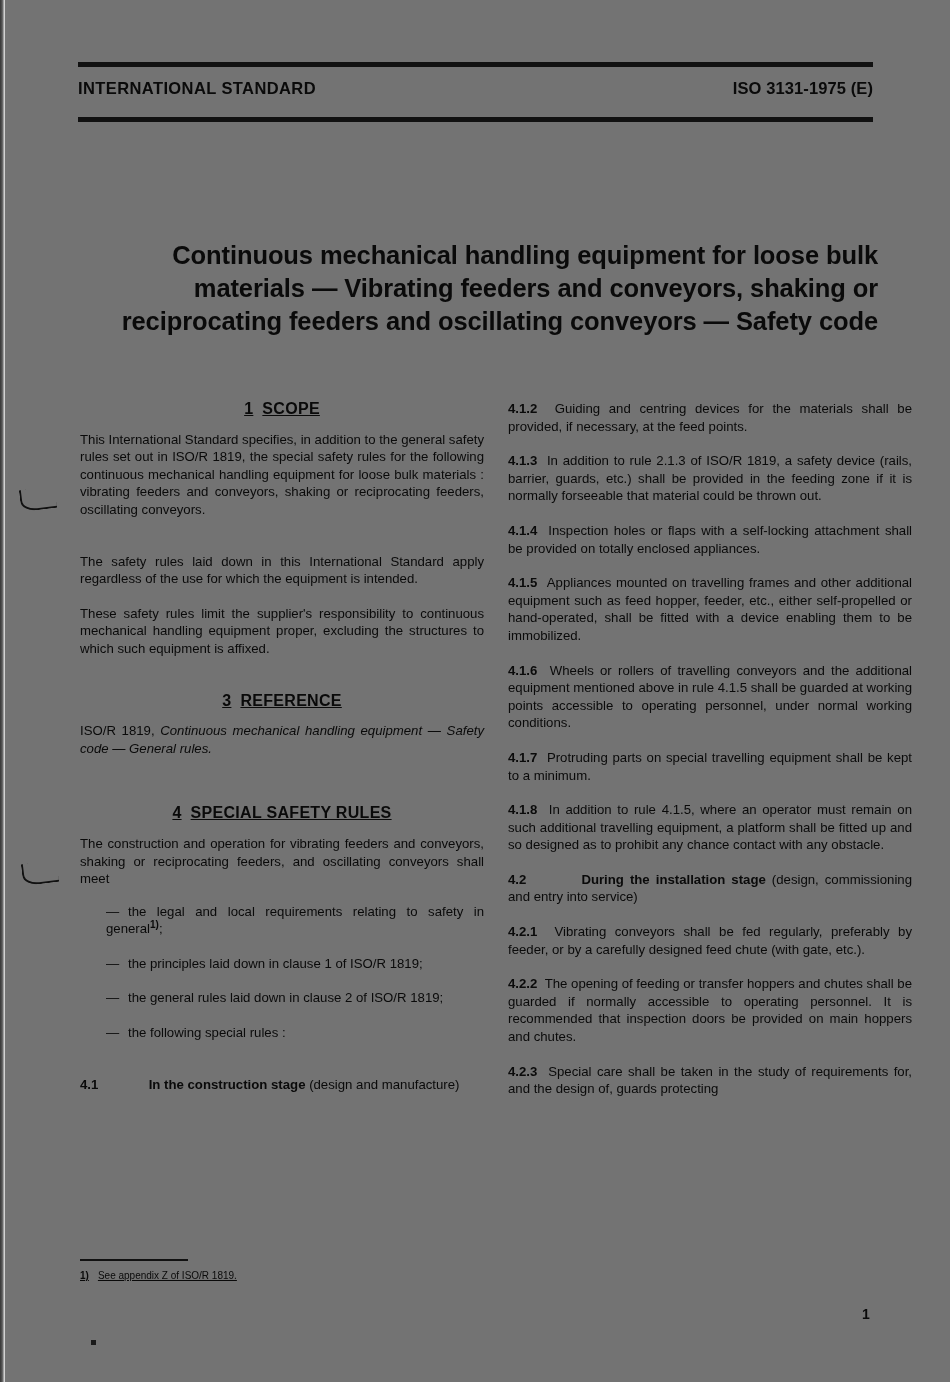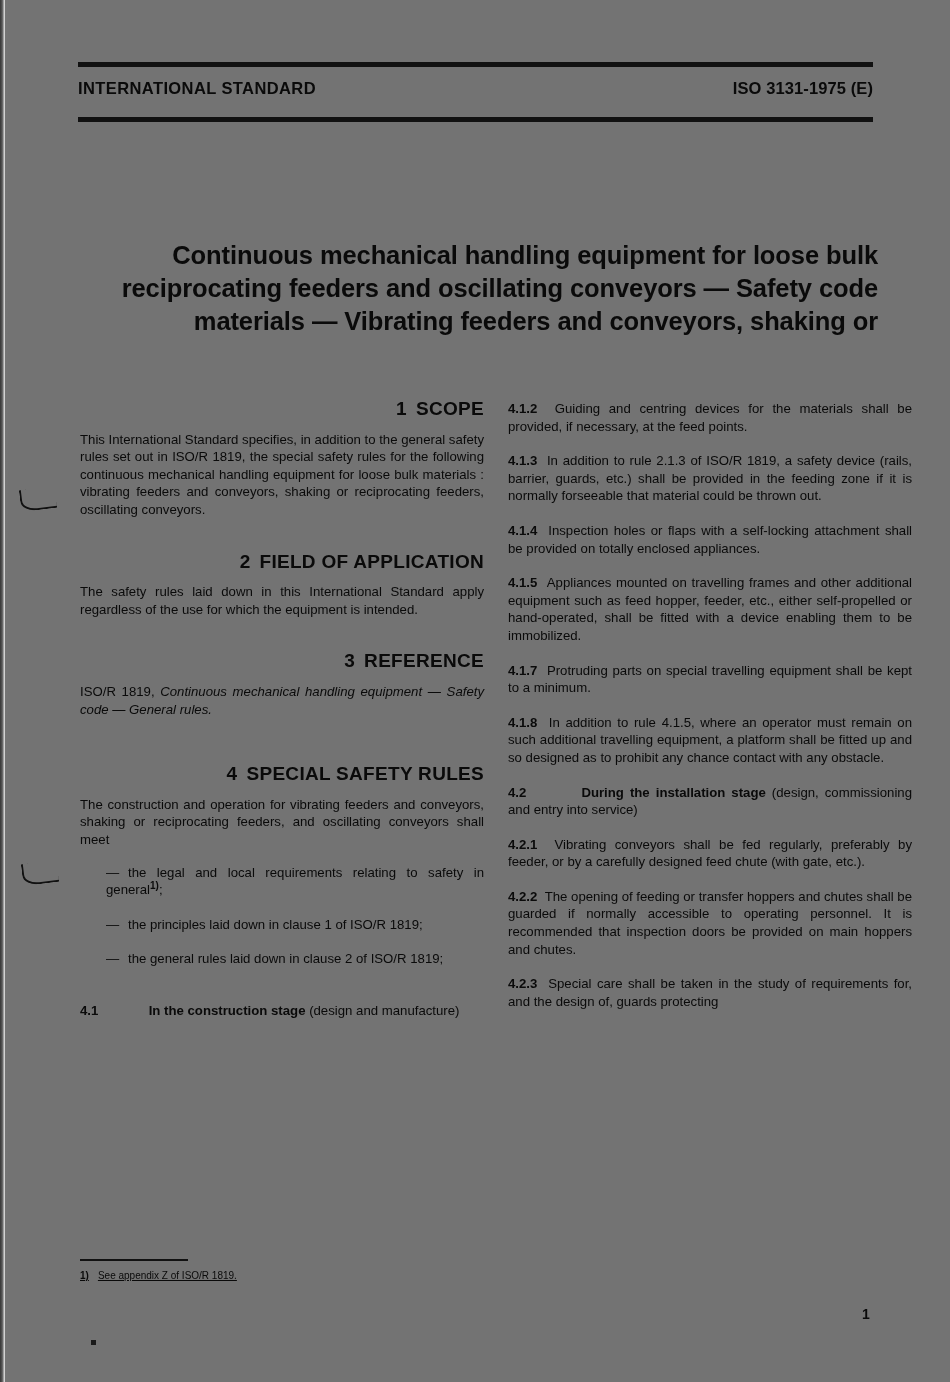--- a/index.html
+++ b/index.html
@@ -105,25 +105,26 @@
     width: 404px;
     font-size: 13.2px;
     line-height: 17.6px;
     text-align: justify;
     text-justify: inter-word;
   }
   .col.left  { left: 80px; }
   .col.right { left: 508px; }
 
   h2.sec {
-    font-size: 19px;
+    font-size: 16px;
     font-weight: bold;
     margin: 0 0 13px 0;
     letter-spacing: .3px;
-    text-align: right;
+    text-align: center;
+    text-decoration: underline;
   }
   h2.sec .num { margin-right: 9px; }
 
   p.para {
     margin: 0 0 17px 0;
   }
   p.para.tight { margin-bottom: 15px; }
   p.para:last-child { margin-bottom: 0; }
 
   .rulenum { font-weight: bold; }
@@ -197,75 +198,75 @@
 
   <div class="rule top"></div>
   <div class="header-row">
     <span class="header-left">INTERNATIONAL STANDARD</span>
     <span class="header-right">ISO 3131-1975 (E)</span>
   </div>
   <div class="rule bottom"></div>
 
   <h1 class="doc-title">
     <span class="tline">Continuous mechanical handling equipment for loose bulk</span>
+    <span class="tline">materials — Vibrating feeders and conveyors, shaking or</span>
     <span class="tline">reciprocating feeders and oscillating conveyors — Safety code</span>
-    <span class="tline">materials — Vibrating feeders and conveyors, shaking or</span>
   </h1>
 
   <div class="col left">
 
     <h2 class="sec">
       <span class="num">1</span><span>SCOPE</span>
     </h2>
     <p class="para">This International Standard specifies, in addition to the general safety rules set out in ISO/R 1819, the special safety rules for the following continuous mechanical handling equipment for loose bulk materials : vibrating feeders and conveyors, shaking or reciprocating feeders, oscillating conveyors.</p>
 
     <div class="spacer-lg"></div>
 
-    <h2 class="sec">
-      <span class="num">2</span><span>FIELD OF APPLICATION</span>
-    </h2>
     <p class="para">The safety rules laid down in this International Standard apply regardless of the use for which the equipment is intended.</p>
+    <p class="para">These safety rules limit the supplier's responsibility to continuous mechanical handling equipment proper, excluding the structures to which such equipment is affixed.</p>
 
     <div class="spacer-lg"></div>
 
     <h2 class="sec">
       <span class="num">3</span><span>REFERENCE</span>
     </h2>
     <p class="para"><span>ISO/R 1819, </span><em class="ital">Continuous mechanical handling equipment — Safety code — General rules.</em></p>
 
     <div class="spacer-xl"></div>
 
     <h2 class="sec">
       <span class="num">4</span><span>SPECIAL SAFETY RULES</span>
     </h2>
     <p class="para tight">The construction and operation for vibrating feeders and conveyors, shaking or reciprocating feeders, and oscillating conveyors shall meet</p>
 
     <ul class="dashlist">
       <li><span class="dash">—</span><span>the legal and local requirements relating to safety in general</span><sup class="fn">1)</sup><span>;</span></li>
       <li><span class="dash">—</span><span>the principles laid down in clause 1 of ISO/R 1819;</span></li>
       <li><span class="dash">—</span><span>the general rules laid down in clause 2 of ISO/R 1819;</span></li>
+      <li><span class="dash">—</span><span>the following special rules :</span></li>
     </ul>
 
     <div class="spacer-lg"></div>
 
     <p class="para"><span class="rulenum">4.1</span>&nbsp;&nbsp;<span class="subhead">In the construction stage</span><span> (design and manufacture)</span></p>
 
 
   </div>
 
   <div class="col right">
 
     <p class="para"><span class="rulenum">4.1.2</span>&nbsp;&nbsp;<span>Guiding and centring devices for the materials shall be provided, if necessary, at the feed points.</span></p>
 
     <p class="para"><span class="rulenum">4.1.3</span>&nbsp;&nbsp;<span>In addition to rule 2.1.3 of ISO/R 1819, a safety device (rails, barrier, guards, etc.) shall be provided in the feeding zone if it is normally forseeable that material could be thrown out.</span></p>
 
     <p class="para"><span class="rulenum">4.1.4</span>&nbsp;&nbsp;<span>Inspection holes or flaps with a self-locking attachment shall be provided on totally enclosed appliances.</span></p>
 
     <p class="para"><span class="rulenum">4.1.5</span>&nbsp;&nbsp;<span>Appliances mounted on travelling frames and other additional equipment such as feed hopper, feeder, etc., either self-propelled or hand-operated, shall be fitted with a device enabling them to be immobilized.</span></p>
 
+    <p class="para"><span class="rulenum">4.1.6</span>&nbsp;&nbsp;<span>Wheels or rollers of travelling conveyors and the additional equipment mentioned above in rule 4.1.5 shall be guarded at working points accessible to operating personnel, under normal working conditions.</span></p>
 
     <p class="para"><span class="rulenum">4.1.7</span>&nbsp;&nbsp;<span>Protruding parts on special travelling equipment shall be kept to a minimum.</span></p>
 
     <p class="para"><span class="rulenum">4.1.8</span>&nbsp;&nbsp;<span>In addition to rule 4.1.5, where an operator must remain on such additional travelling equipment, a platform shall be fitted up and so designed as to prohibit any chance contact with any obstacle.</span></p>
 
     <p class="para"><span class="rulenum">4.2</span>&nbsp;&nbsp;<span class="subhead">During the installation stage</span><span> (design, commissioning and entry into service)</span></p>
 
     <p class="para"><span class="rulenum">4.2.1</span>&nbsp;&nbsp;<span>Vibrating conveyors shall be fed regularly, preferably by feeder, or by a carefully designed feed chute (with gate, etc.).</span></p>
 
     <p class="para"><span class="rulenum">4.2.2</span>&nbsp;&nbsp;<span>The opening of feeding or transfer hoppers and chutes shall be guarded if normally accessible to operating personnel. It is recommended that inspection doors be provided on main hoppers and chutes.</span></p>

